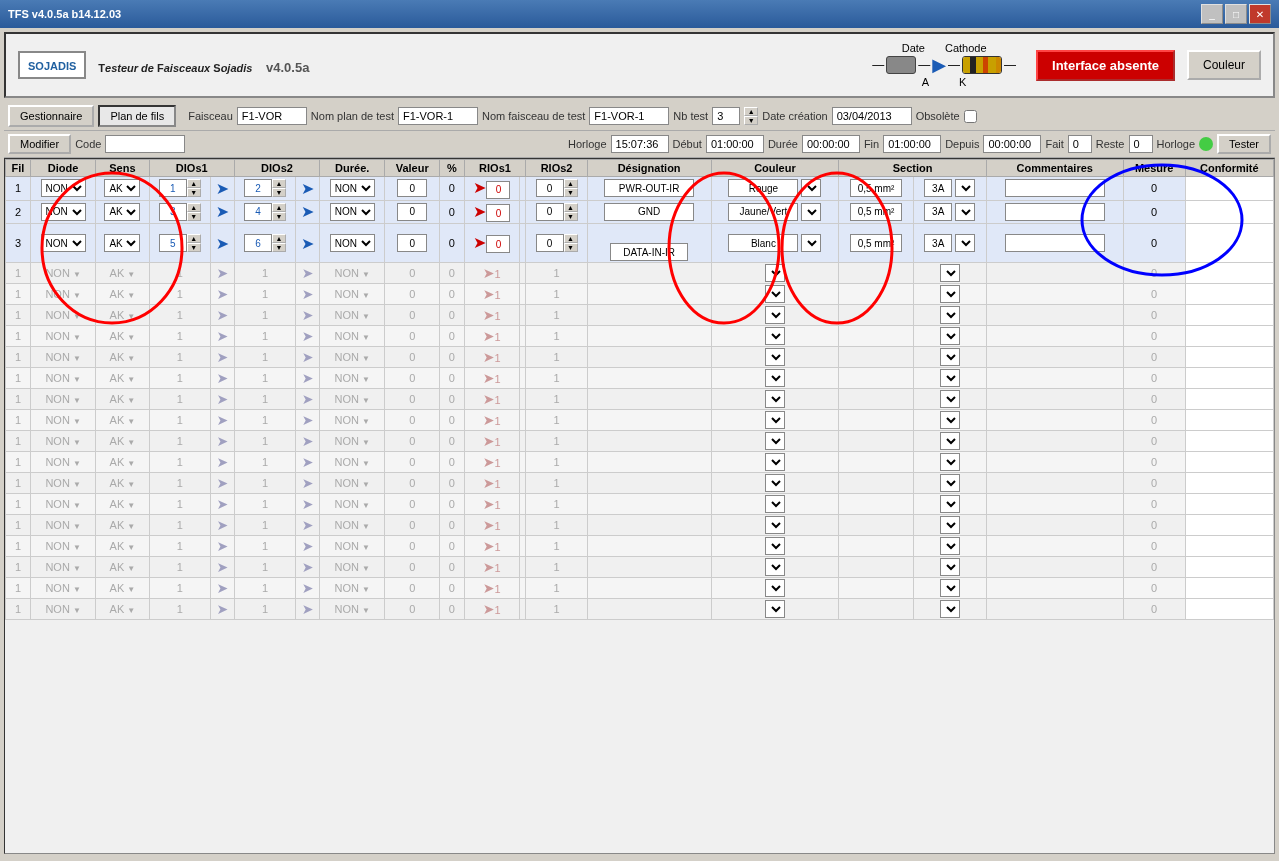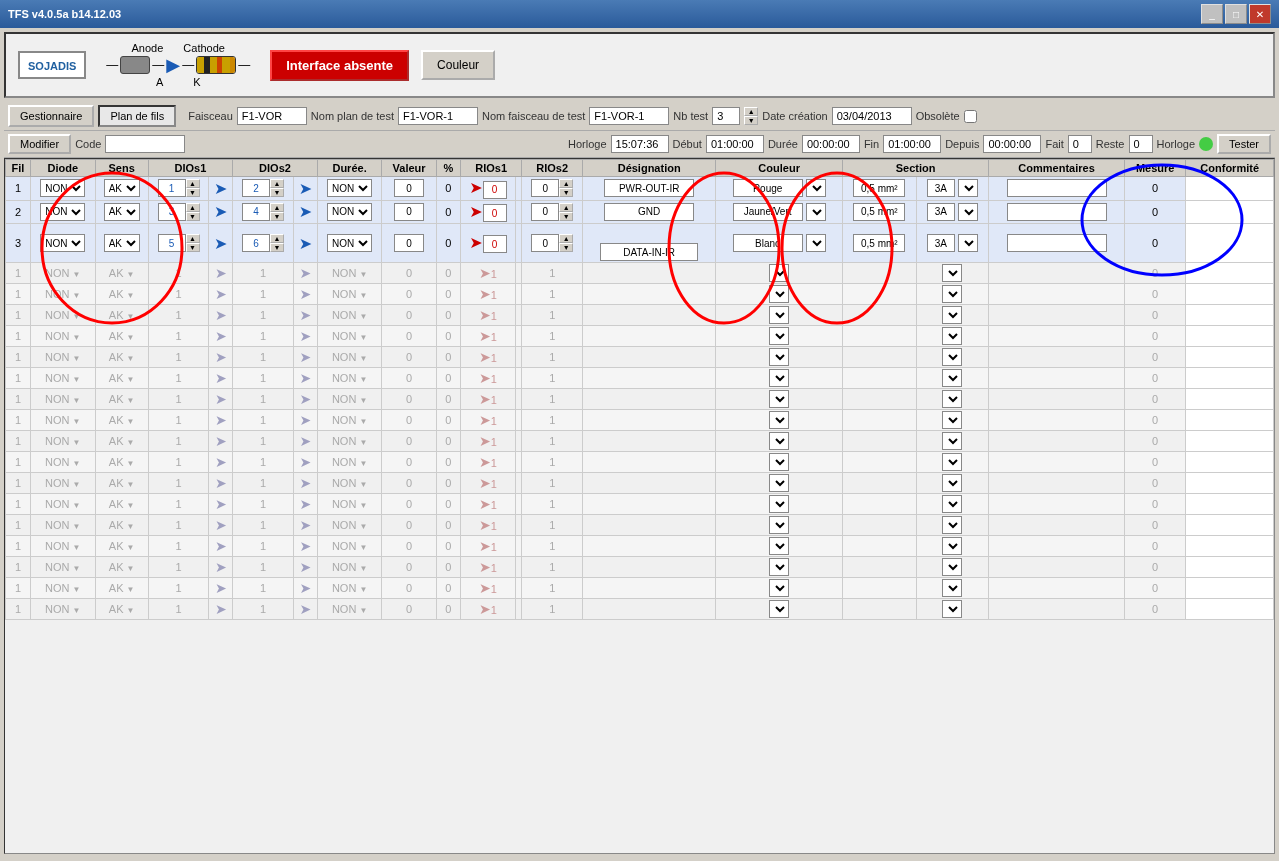--- a/index.html
+++ b/index.html
@@ -215,24 +215,28 @@
     <div class="title-btn close">✕</div>
   </div>
 </div>
 
 <div class="main-content">
 
   <div class="app-header">
     <div class="logo-box">
       <span>SOJADIS</span>
     </div>
+    <div class="app-title">
+      <span style="font-weight:bold; font-style:normal;">T</span><span style="font-style:italic;">esteur de </span><span style="font-weight:bold; font-style:normal;">F</span><span style="font-style:italic;">aisceaux </span><span style="font-weight:bold; font-style:normal;">S</span><span style="font-style:italic;">ojadis</span>
+      <span style="font-size:13px; font-style:normal; color:#555; margin-left:8px;">v4.0.5a</span>
+    </div>
 
     <div style="display:flex; flex-direction:column; align-items:center; margin: 0 8px;">
       <div class="header-diode-labels" style="display:flex; gap:20px; font-size:10px;">
-        <span>Anode</span>
+        <span>Date</span>
         <span>Cathode</span>
       </div>
       <div style="display:flex; align-items:center; gap:2px;">
         <span style="font-size:12px;">—</span>
         <div style="width:30px; height:18px; background:#888; border-radius:3px; border: 1px solid #444;"></div>
         <span style="font-size:12px;">—</span>
         <span style="font-size:18px; color:#1a5bb5;">▶</span>
         <span style="font-size:12px;">—</span>
 
         <div style="width:40px; height:18px; position:relative; border:1px solid #333; border-radius:3px; overflow:hidden; display:flex;">
@@ -439,21 +443,21 @@
     <td>0</td>
     <td><span style="color:#cc0000;font-size:16px;">➤</span><input class="cell-input" style="width: 24px; color: rgb(204, 0, 0);" value="0"></td>
     <td></td>
     <td><div class="spin-group" style="display:inline-flex;align-items:center;">
     <input class="cell-input" style="width: 28px;" value="0">
     <div class="spin-col">
       <div class="spin-btn">▲</div>
       <div class="spin-btn">▼</div>
     </div>
   </div></td>
-    <td><input class="cell-input wide" style="width: 98px; margin-top: 18px;" value="DATA-IN-IR"></td>
+    <td><input class="cell-input wide" style="width: 78px; margin-top: 18px;" value="DATA-IN-IR"></td>
     <td>
       <input class="cell-input" style="width: 70px;" value="Blanc">
       <select class="cell-select" style="width:20px;"><option>▼</option></select>
     </td>
     <td><input class="cell-input" style="width: 52px;" value="0,5 mm²"></td>
     <td>
       <input class="cell-input" style="width: 28px;" value="3A">
       <select class="cell-select" style="width:20px;"><option>▼</option></select>
     </td>
     <td><input class="cell-input xwide" style="width: 100px;" value=""></td>

